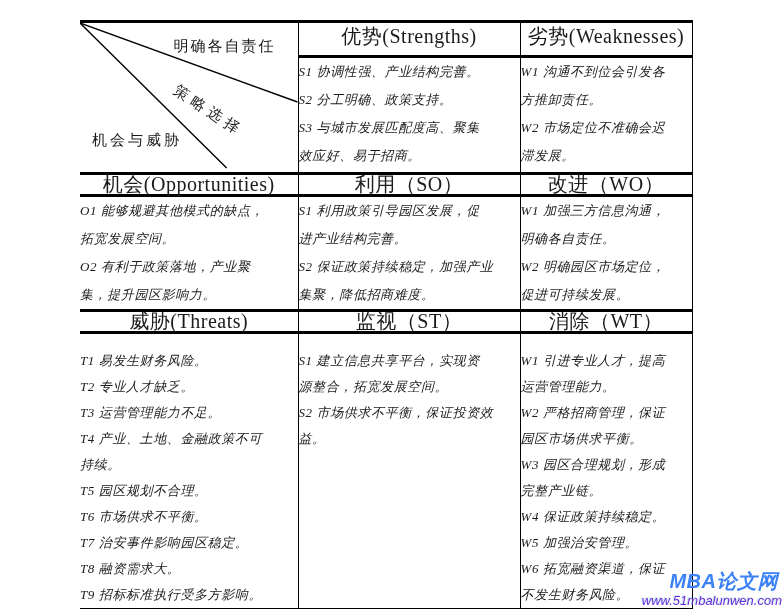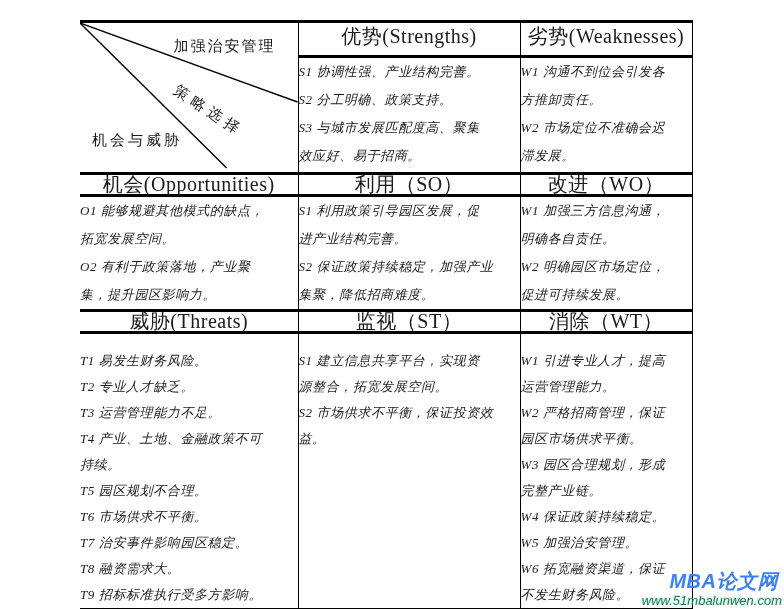--- a/index.html
+++ b/index.html
@@ -72,21 +72,21 @@
         <col class="c3">
       </colgroup>
 
     <tbody>
         <tr>
       <td class="diagonal" rowspan="2">
         <svg viewBox="0 0 218 149" preserveAspectRatio="none">
           <line x1="0" y1="0" x2="218" y2="79" stroke="#000" stroke-width="1.4"></line>
           <line x1="0" y1="0" x2="147" y2="145" stroke="#000" stroke-width="1.4"></line>
         </svg>
-        <span class="corner-label lbl-tr">加强治安管理</span>
+        <span class="corner-label lbl-tr">明确各自责任</span>
         <span class="corner-label lbl-diag">策略选择</span>
         <span class="corner-label lbl-bl">机会与威胁</span>
       </td>
       <th class="hdr">优势(Strengths)</th>
       <th class="hdr">劣势(Weaknesses)</th>
     </tr>
 
     <tr>
       <td class="content">S1 协调性强、产业结构完善。
 S2 分工明确、政策支持。
@@ -149,16 +149,16 @@
 W4 保证政策持续稳定。
 W5 加强治安管理。
 W6 拓宽融资渠道，保证
 不发生财务风险。</td>
     </tr>
   </tbody>
     </table>
 
   <div id="watermark">
     <div id="wm-brand">MBA论文网</div>
-    <div id="wm-url" style="color: #15803d;">www.51mbalunwen.com</div>
+    <div id="wm-url" style="color: #6d28d9;">www.51mbalunwen.com</div>
   </div>
 
 </div>
 
 </body></html>

